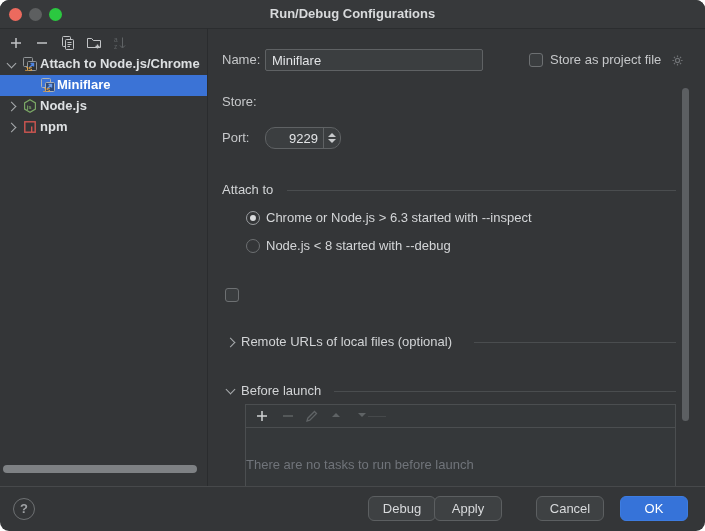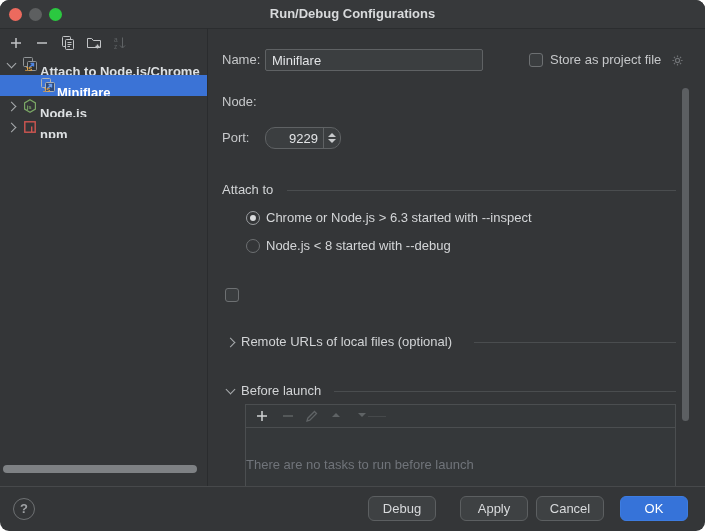--- a/index.html
+++ b/index.html
@@ -14,21 +14,21 @@
   .tl.red{left:9px;background:#ec6a5e;}
   .tl.gray{left:29px;background:#5d5f60;}
   .tl.green{left:49px;background:#2bc840;}
   .win-title{position:absolute;top:6px;left:0;width:100%;text-align:center;font-weight:bold;color:#d8dadc;}
   
   .sidebar{position:absolute;left:0;top:29px;width:207px;height:457px;overflow:hidden;}
   .side-divider{position:absolute;left:207px;top:28px;width:1px;height:458px;background:#2a2c2e;}
   .side-toolbar{position:absolute;left:0;top:3px;height:22px;width:207px;}
   .ticon{position:absolute;top:3px;width:16px;height:16px;display:inline-block;}
   .tree-row{position:absolute;left:0;width:207px;height:21px;white-space:nowrap;overflow:hidden;}
-  .tree-row .rlabel{position:absolute;top:10px;font-weight:bold;color:#dde0e2;}
+  .tree-row .rlabel{position:absolute;top:2px;font-weight:bold;color:#dde0e2;}
   .tree-row.selected{background:#3b73d6;}
   .tree-row.selected .rlabel{color:#ffffff;}
   .chev{position:absolute;width:6px;height:6px;border-right:1.6px solid #a9acae;border-bottom:1.6px solid #a9acae;display:inline-block;}
   .chev.right{transform:rotate(-45deg);}
   .chev.down{transform:rotate(45deg);}
   .tree-icon{position:absolute;top:2px;width:16px;height:16px;}
   .hscroll{position:absolute;left:3px;top:436px;width:194px;height:8px;border-radius:4px;background:#7e8184;}
   
   .main{position:absolute;left:208px;top:28px;width:497px;height:458px;}
   .lbl{position:absolute;color:#c6c8ca;line-height:16px;}
@@ -170,21 +170,21 @@
     <input class="field" style="left: 57px; top: 21px; width: 218px;" value="Miniflare">
     <span class="cb" style="left:321px;top:25px"></span>
     <div class="lbl" style="left:342px;top:24px">Store as project file</div>
     <span class="abs" style="left:462px;top:25px">
       <svg viewBox="0 0 16 16" width="15" height="15" fill="none" stroke="#6e7174" stroke-width="1.3">
           <circle cx="8" cy="8" r="2.2"></circle>
           <path d="M8 2.6v1.6M8 11.8v1.6M2.6 8h1.6M11.8 8h1.6M4.2 4.2l1.1 1.1M10.7 10.7l1.1 1.1M11.8 4.2l-1.1 1.1M5.3 10.7l-1.1 1.1"></path>
         </svg>
     </span>
 
-    <div class="lbl" style="left:14px;top:66px">Node:</div>
+    <div class="lbl" style="left:14px;top:66px">Store:</div>
 
     <div class="lbl" style="left:14px;top:102px">Port:</div>
     <div class="portbox">
       <input value="9229" style="">
       <div class="spin">
         <span class="tri-up"></span>
         <span class="tri-down"></span>
       </div>
     </div>
 
@@ -233,16 +233,16 @@
       </div>
       <div class="bl-empty">There are no tasks to run before launch</div>
     </div>
 
     <div class="vscroll"></div>
   </div>
 
   <div class="footer-line"></div>
   <div class="help-btn">?</div>
   <div class="btn" style="left:368px">Debug</div>
-  <div class="btn" style="left:460px">Apply</div>
+  <div class="btn" style="left:434px">Apply</div>
   <div class="btn" style="left:536px">Cancel</div>
   <div class="btn primary" style="left:620px">OK</div>
 </div>
 
 </body></html>

